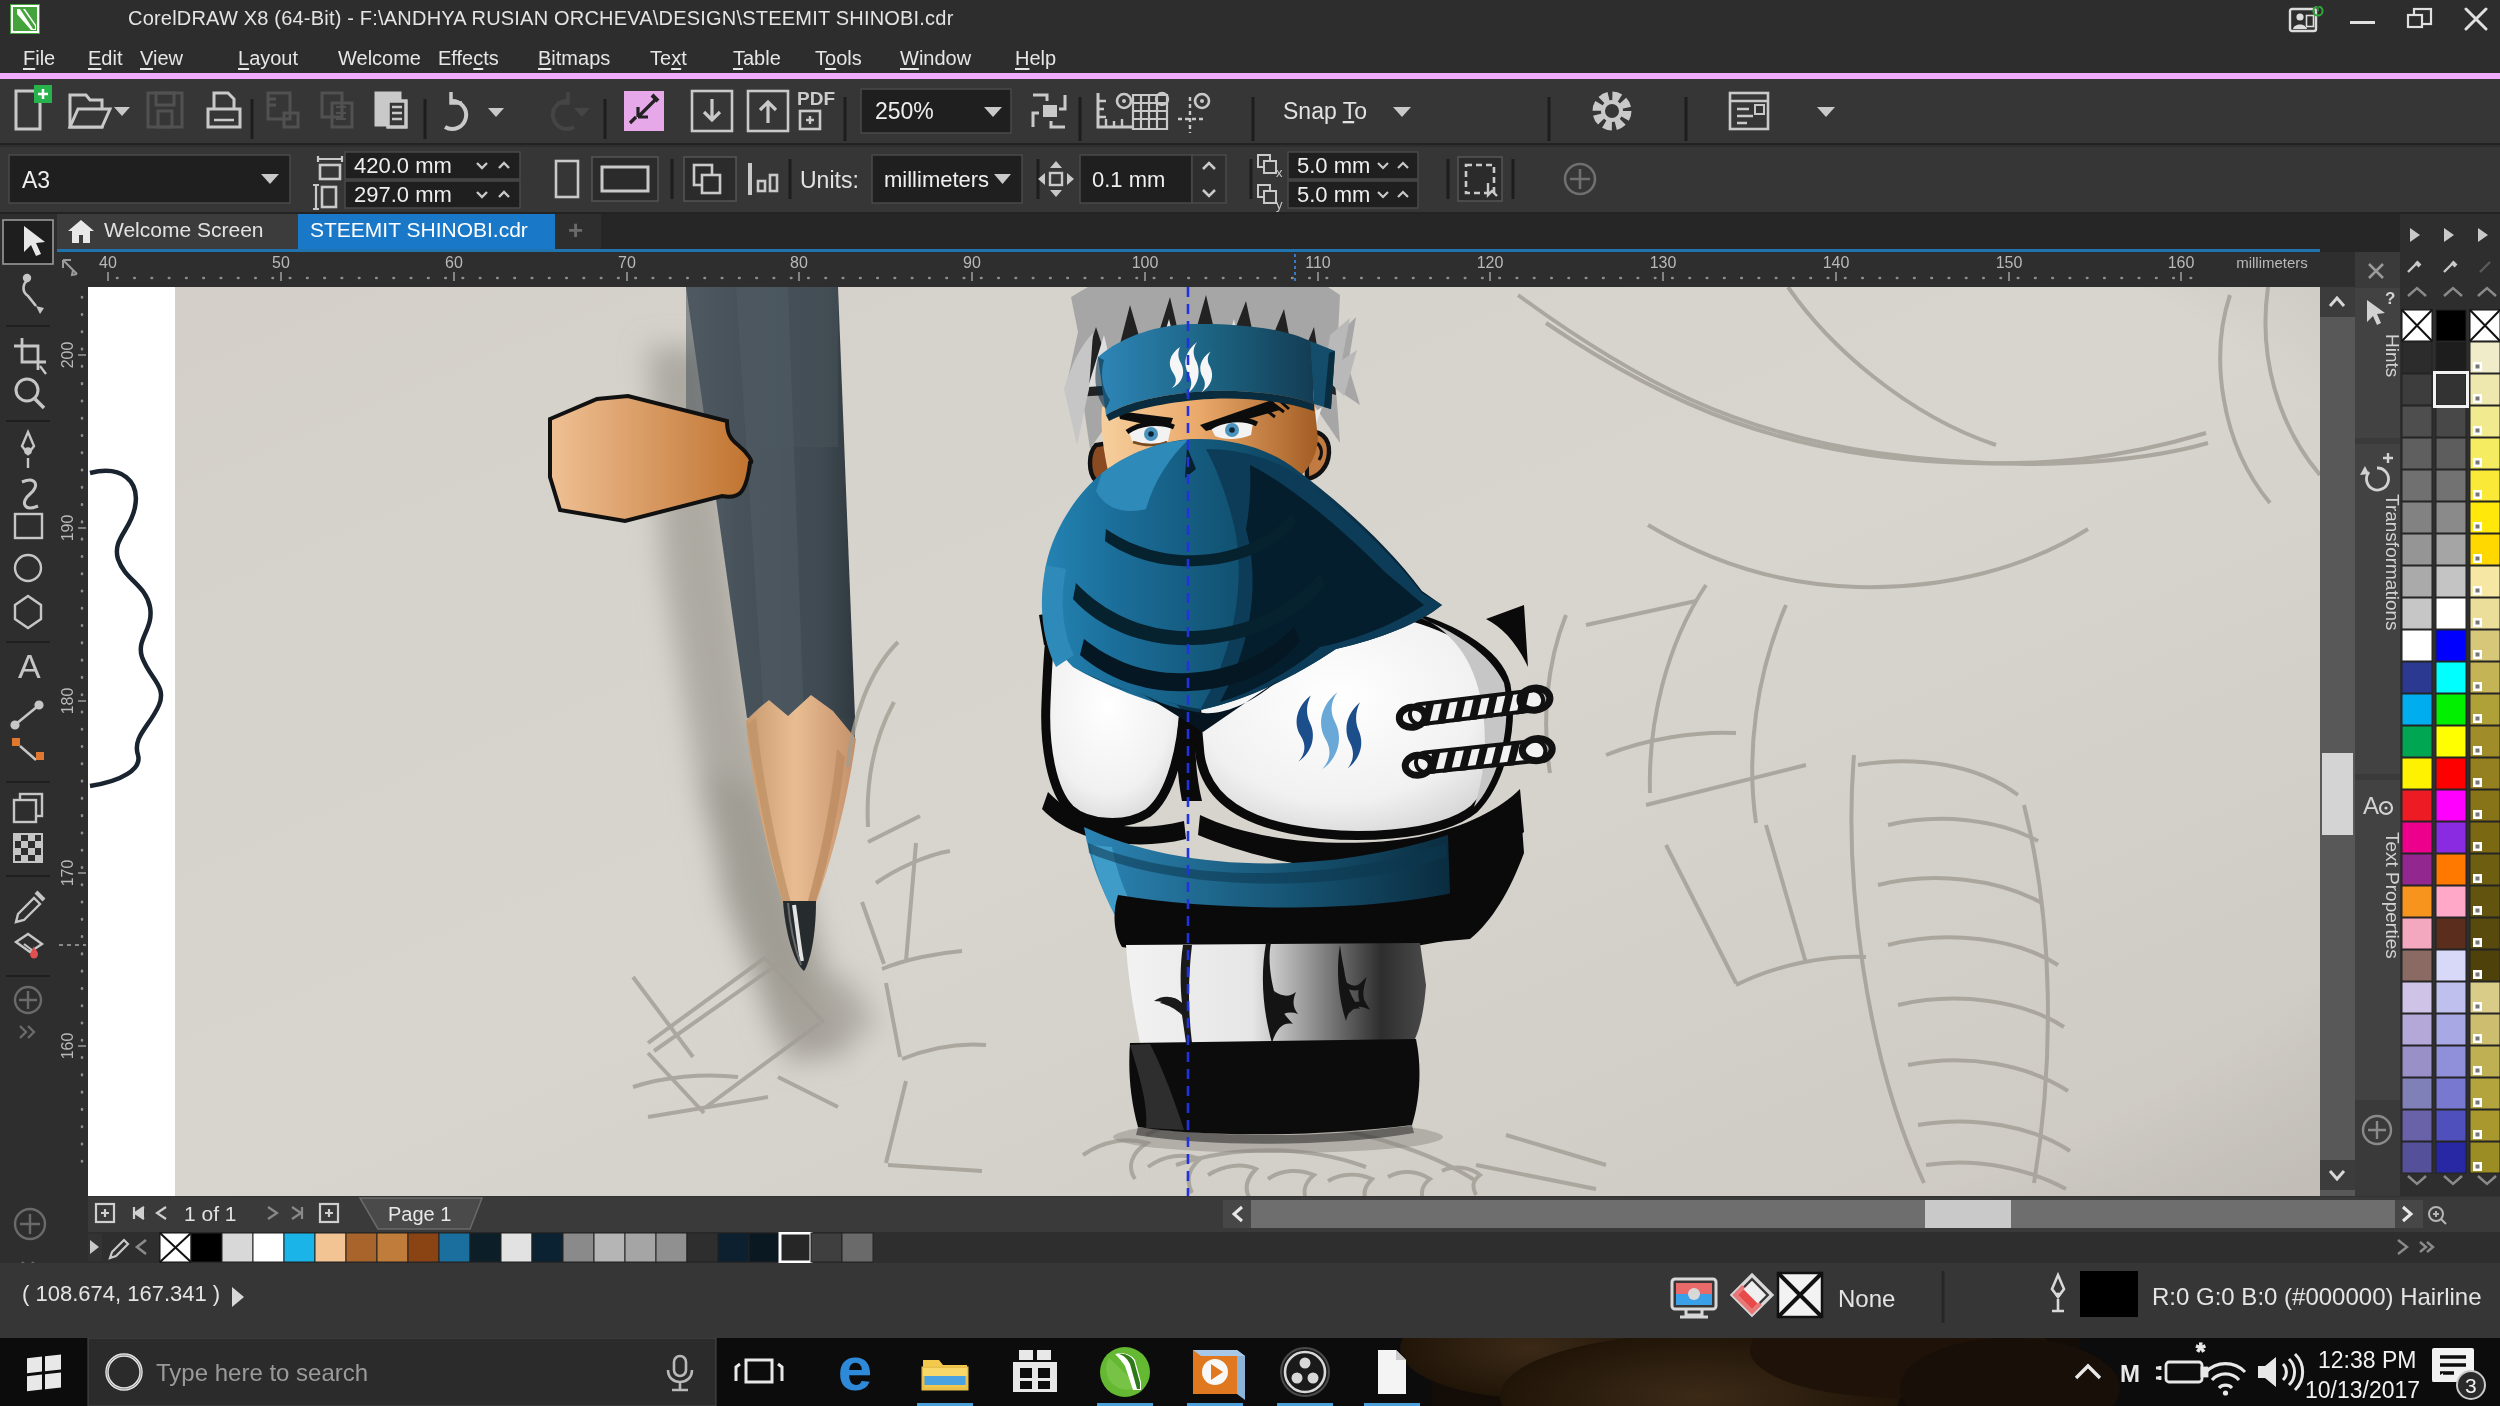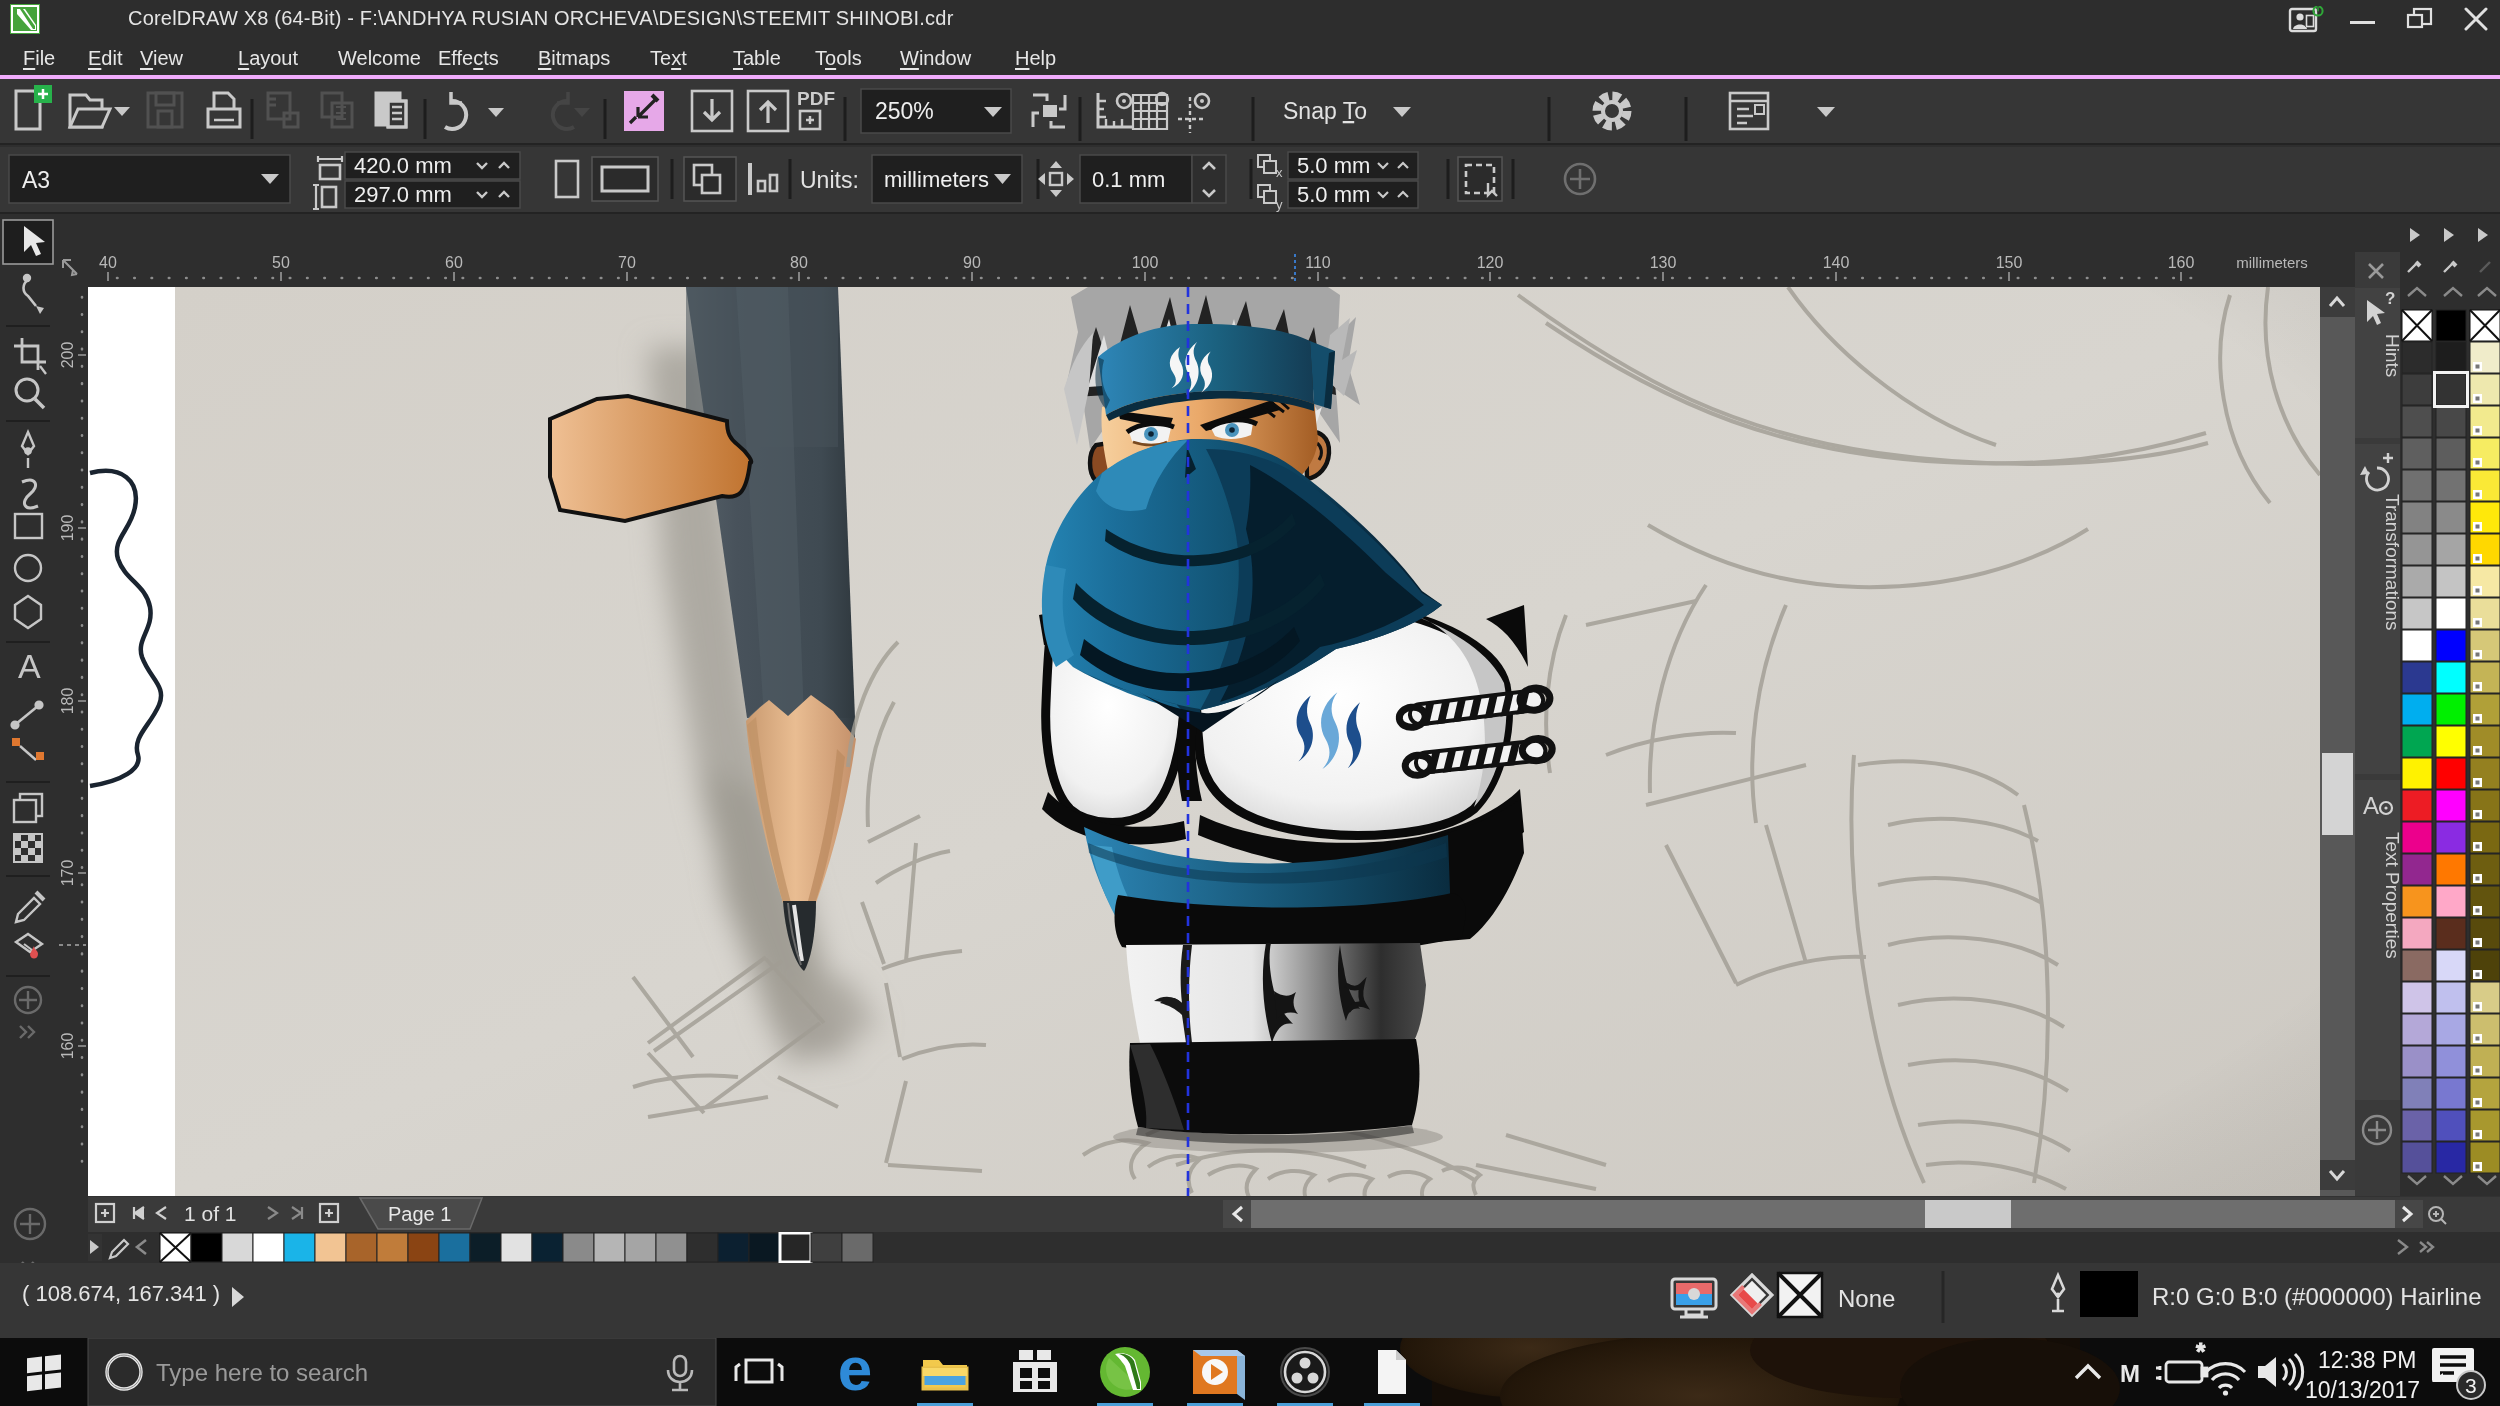--- a/index.html
+++ b/index.html
@@ -5,21 +5,21 @@
 * { margin:0; padding:0; box-sizing:border-box; }
 html,body { width:2500px; height:1406px; overflow:hidden; background:#2e2e2e;
   font-family:"Liberation Sans", sans-serif; }
 #root { position:relative; width:2500px; height:1406px; overflow:hidden; }
 .abs { position:absolute; }
 
 #titlebar { left:0; top:0; width:2500px; height:38px; background:#2d2d2d; color:#e4e4e4; }
 #titlebar .txt { position:absolute; left:90px; top:7px; font-size:20px; letter-spacing:0.2px;margin-left:38px; }
 
 #menubar { left:0; top:38px; width:2500px; height:41px; background:#2d2d2d; color:#e6e6e6;
-  font-size:20px; border-bottom:4px solid #f0abfc; }
+  font-size:20px; border-bottom:6px solid #f0abfc; }
 #menubar span.m { position:absolute; top:9px; }
 #menubar u { text-decoration:underline; text-underline-offset:3px; }
 
 #toolbar { left:0; top:79px; width:2500px; height:66px; background:#363636; border-bottom:2px solid #232323;}
 
 #propbar { left:0; top:147px; width:2500px; height:67px; background:#363636; border-bottom:2px solid #232323;}
 
 #tabbar { left:57px; top:214px; width:2443px; height:38px; background:#262626; }
 #tabbar .blueline { position:absolute; left:-57px; top:35px; width:2320px; height:3px; background:#2173ae; }
 
@@ -249,20 +249,32 @@
       <rect x="1458" y="10" width="44" height="44" fill="#2b2b2b" stroke="#555" stroke-width="1.5"></rect>
       <path d="M1466 18 h28 v28 h-28 Z" stroke-dasharray="6 4" stroke-width="2.6"></path>
       <path d="M1488 36 l0 12 l4 -4 l5 5" stroke-width="2.4"></path>
 
       <g stroke="#6f6f6f">
             <circle cx="1580" cy="32" r="15" stroke-width="2.6"></circle>
             <path d="M1580 22 v20 M1570 32 h20" stroke-width="2.6"></path>
           </g>
     </g>
    </svg>
+  </div>
+  <div class="abs" id="tabbar">
+    <div class="abs" style="left:0;top:0;width:241px;height:35px;background:#3c3c3c"></div>
+    <svg class="abs" style="left:10px;top:5px" width="28" height="26" viewBox="0 0 28 26">
+      <path d="M14 1 L27 12 h-4 v12 h-7 v-8 h-4 v8 h-7 v-12 h-4 Z" fill="#e8e8e8"></path>
+    </svg>
+    <div class="abs" style="left:47px;top:4px;font-size:21px;color:#e2e2e2">Welcome Screen</div>
+    <div class="abs" style="left:241px;top:0;width:257px;height:35px;background:#1a78c8"></div>
+    <div class="abs" style="left:253px;top:4px;font-size:21px;color:#fff">STEEMIT SHINOBI.cdr</div>
+    <div class="abs" style="left:498px;top:0;width:46px;height:35px;background:#2e2e2e"></div>
+    <div class="abs" style="left:511px;top:1px;font-size:26px;color:#6a6a6a;font-weight:bold">+</div>
+    <div class="blueline"></div>
   </div>
   <div class="abs" id="hruler">
    <svg width="2263" height="35" viewBox="0 0 2263 35">
     <g fill="#b9b9b9" font-size="16" font-family="Liberation Sans" text-anchor="middle">
       <text x="51" y="16">40</text>
           <text x="224" y="16">50</text>
           <text x="397" y="16">60</text>
       <text x="570" y="16">70</text>
           <text x="742" y="16">80</text>
           <text x="915" y="16">90</text>

